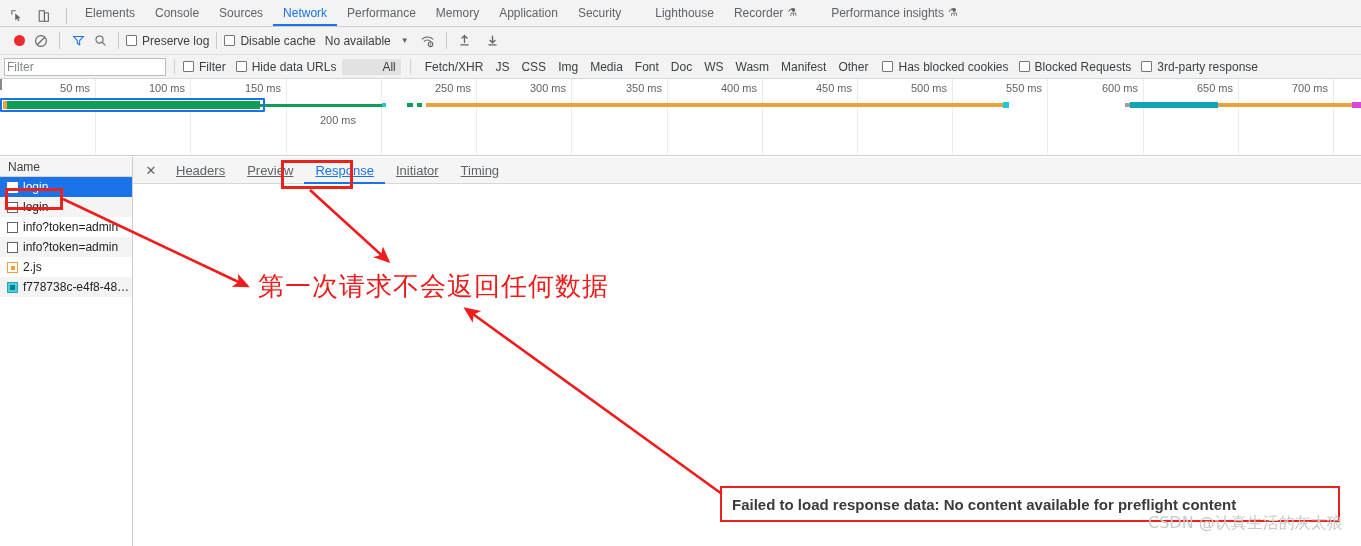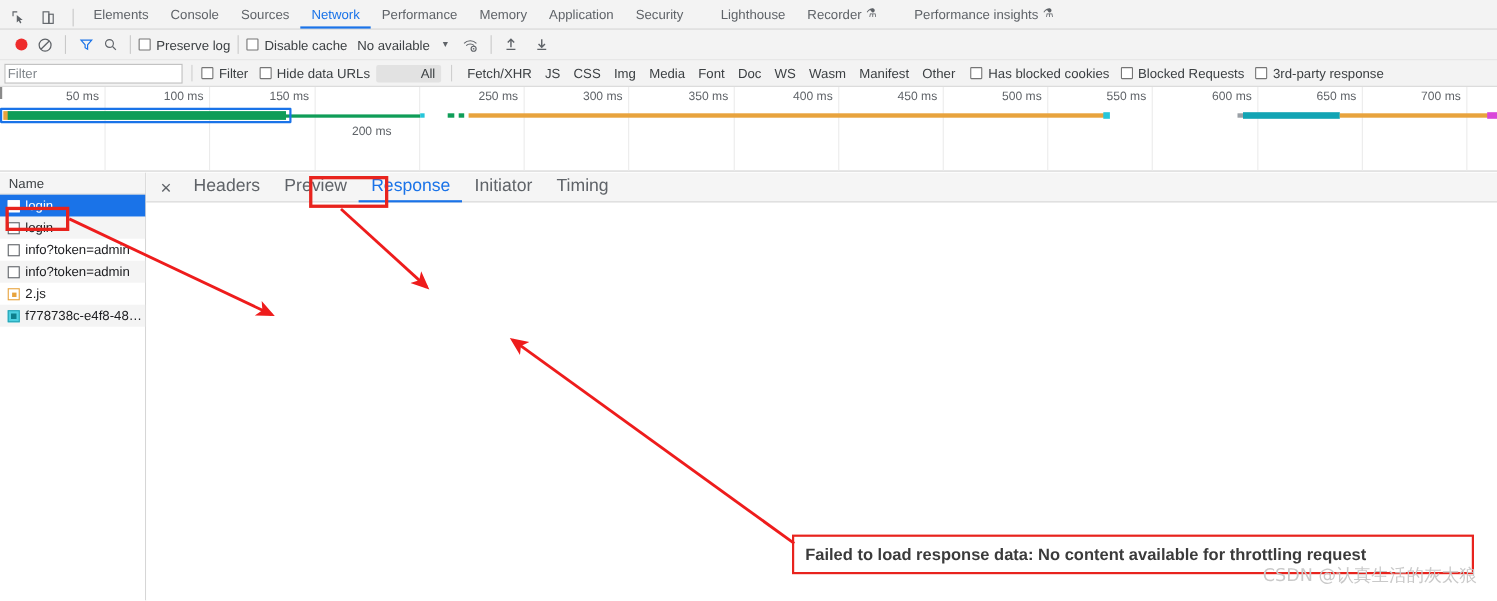--- a/index.html
+++ b/index.html
@@ -128,21 +128,21 @@
   .subtabs {
     height:27px; border-bottom:1px solid #d7d7d7; background:#f5f5f5;
     display:flex; align-items:center; padding-left:8px;
   }
   .close-x {
     width:20px; height:20px; display:flex; align-items:center; justify-content:center;
     font-size:13px; color:#5f6368; cursor:pointer; margin-right:4px;
   }
   .stab {
     height:27px; padding:0 11px; display:flex; align-items:center;
-    font-size:16px; color:#5f6368; cursor:pointer; position:relative; white-space:nowrap;
+    font-size:13px; color:#5f6368; cursor:pointer; position:relative; white-space:nowrap;text-decoration:underline;
   }
   .stab.active { color:#1a73e8; }
   .stab.active::after {
     content:""; position:absolute; left:0; right:0; bottom:0; height:2px; background:#1a73e8;
   }
   .respbody { position:absolute; left:0; top:28px; right:0; bottom:0; background:#fff; }
 
   
   .anno-layer { position:absolute; left:0; top:0; width:1361px; height:546px; pointer-events:none; }
   .anno-box {
@@ -416,23 +416,24 @@
       <div class="respbody"></div>
     </div>
   </div>
 
   <div class="anno-layer">
 
     <div class="anno-box" style="left:5px; top:188px; width:58px; height:22px;"></div>
 
     <div class="anno-box" style="left:281px; top:160px; width:72px; height:29px;"></div>
 
+    <div class="anno-text" style="left:258px; top:269px;">第一次请求不会返回任何数据</div>
 
     <div class="err-box" style="left:720px; top:486px; width:620px; height:36px;">
-      <span class="err-text">Failed to load response data: No content available for throttling request</span>
+      <span class="err-text">Failed to load response data: No content available for preflight content</span>
     </div>
 
     <div class="watermark" style="left:1148px; top:513px;">CSDN @认真生活的灰太狼</div>
 
     <svg class="arrows">
       <defs>
         <marker id="ah" markerWidth="7" markerHeight="7" refX="5.2" refY="3.2" orient="auto">
           <path d="M0,0.4 L6.4,3.2 L0,6 L1.6,3.2 Z" fill="#ee1c1c"></path>
         </marker>
       </defs>

